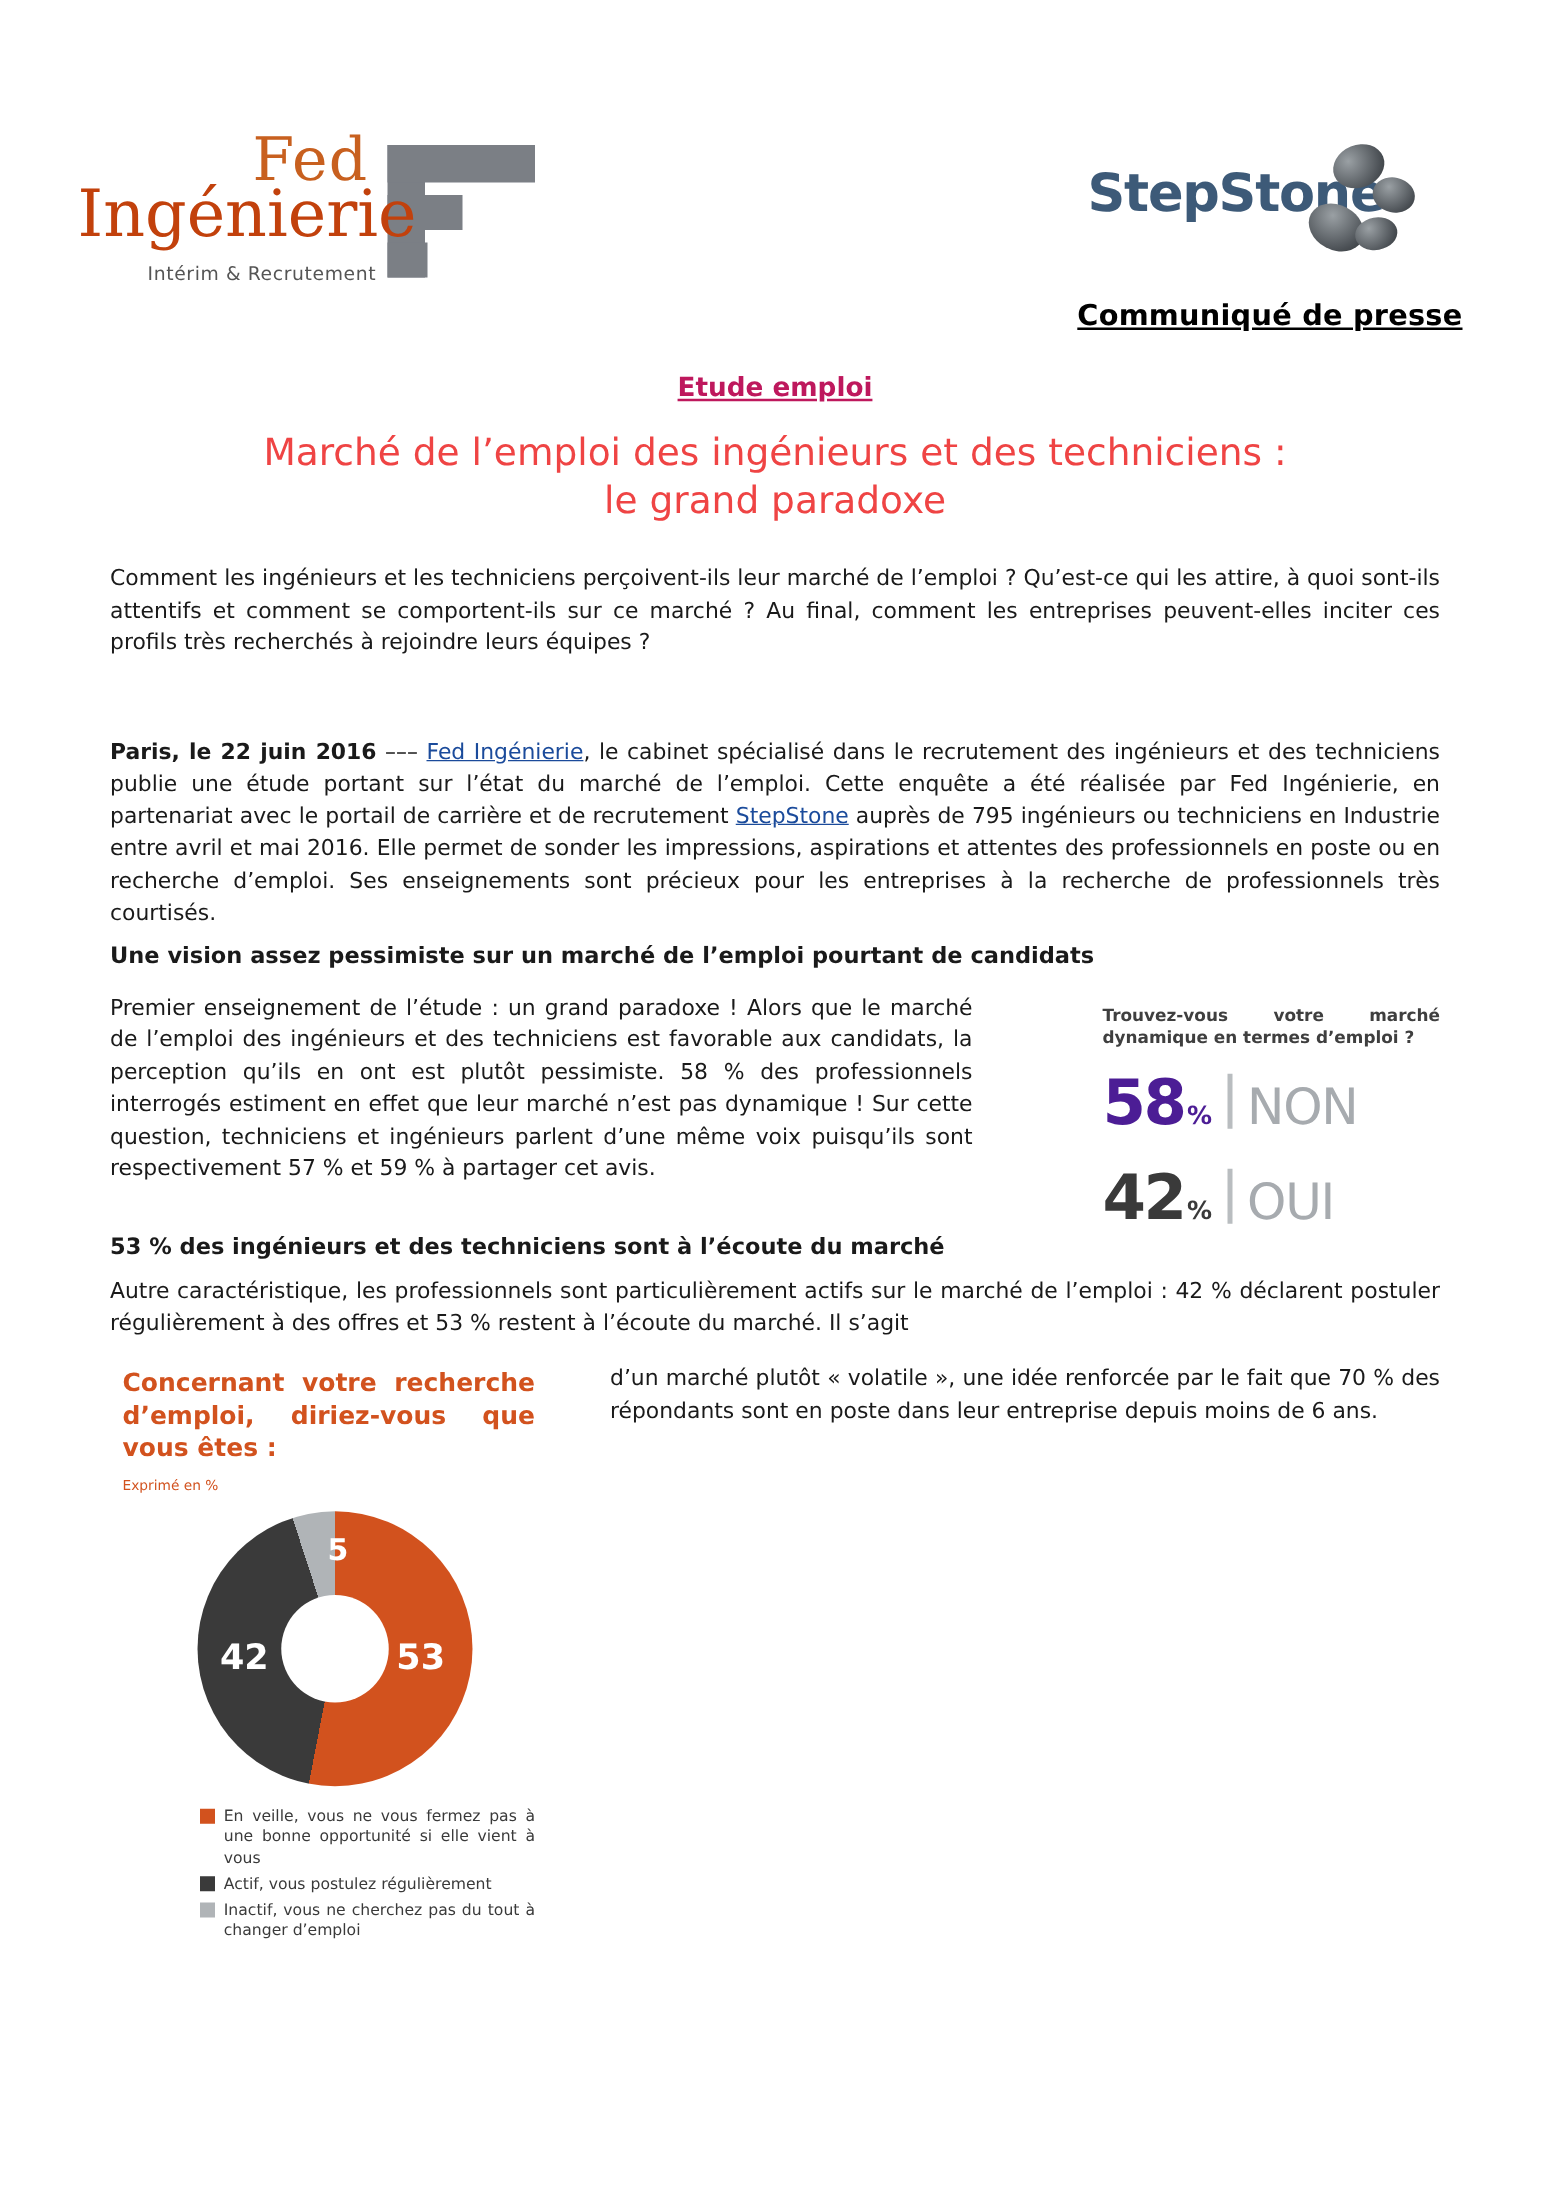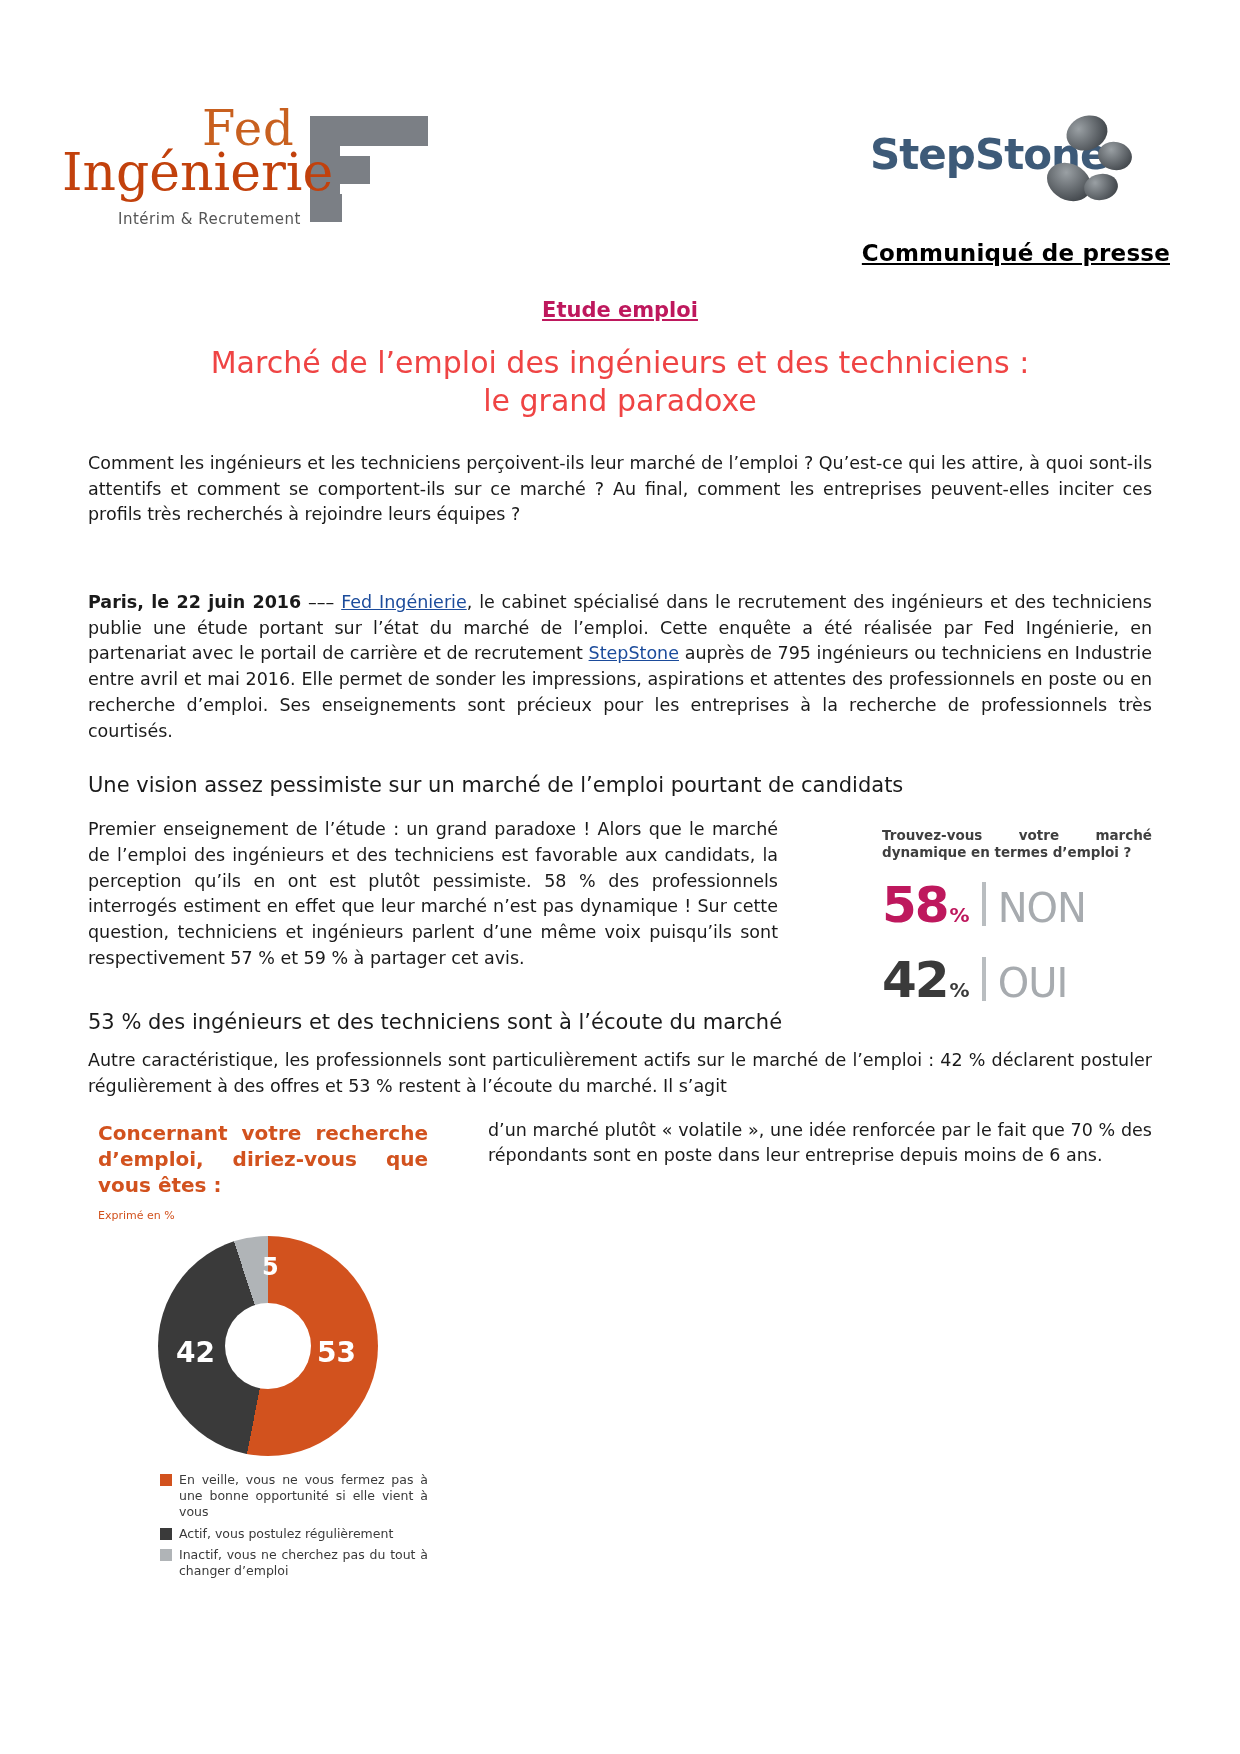--- a/index.html
+++ b/index.html
@@ -128,23 +128,23 @@
     line-height:1.47;
     text-align:justify;
   }
   .intro{
     margin-top:30px;
   }
   .lead{margin-top:62px;}
   .bold{font-weight:bold;}
   .link{color:#1b4b9b;text-decoration:underline;}
   .subhead{
-    font-weight:normal;
-    font-size:21px;
-    margin-top:26px;
+    font-weight:bold;
+    font-size:18px;
+    margin-top:8px;
   }
 
   
   .wrap-row{
     position:relative;
     margin-top:16px;
   }
   .wrap-text{
     width:690px;
     text-align:justify;
@@ -183,21 +183,21 @@
     width:4px;height:44px;
     background:#b9bdc0;
     margin:0 12px;
     position:relative;top:4px;
   }
   .ig-label{
     font-weight:normal;
     font-size:40px;
     letter-spacing:-1px;
   }
-  .c-orange{color:#be185d;}
+  .c-orange{color:#4c1d95;}
   .c-grey{color:#a7abaf;}
   .c-dark{color:#3a3a3a;}
 
   
   .sec2{margin-top:36px;}
   .sec2 .subhead{margin-bottom:10px;}
 
   .donut-wrap{
     position:relative;
     margin-top:6px;

